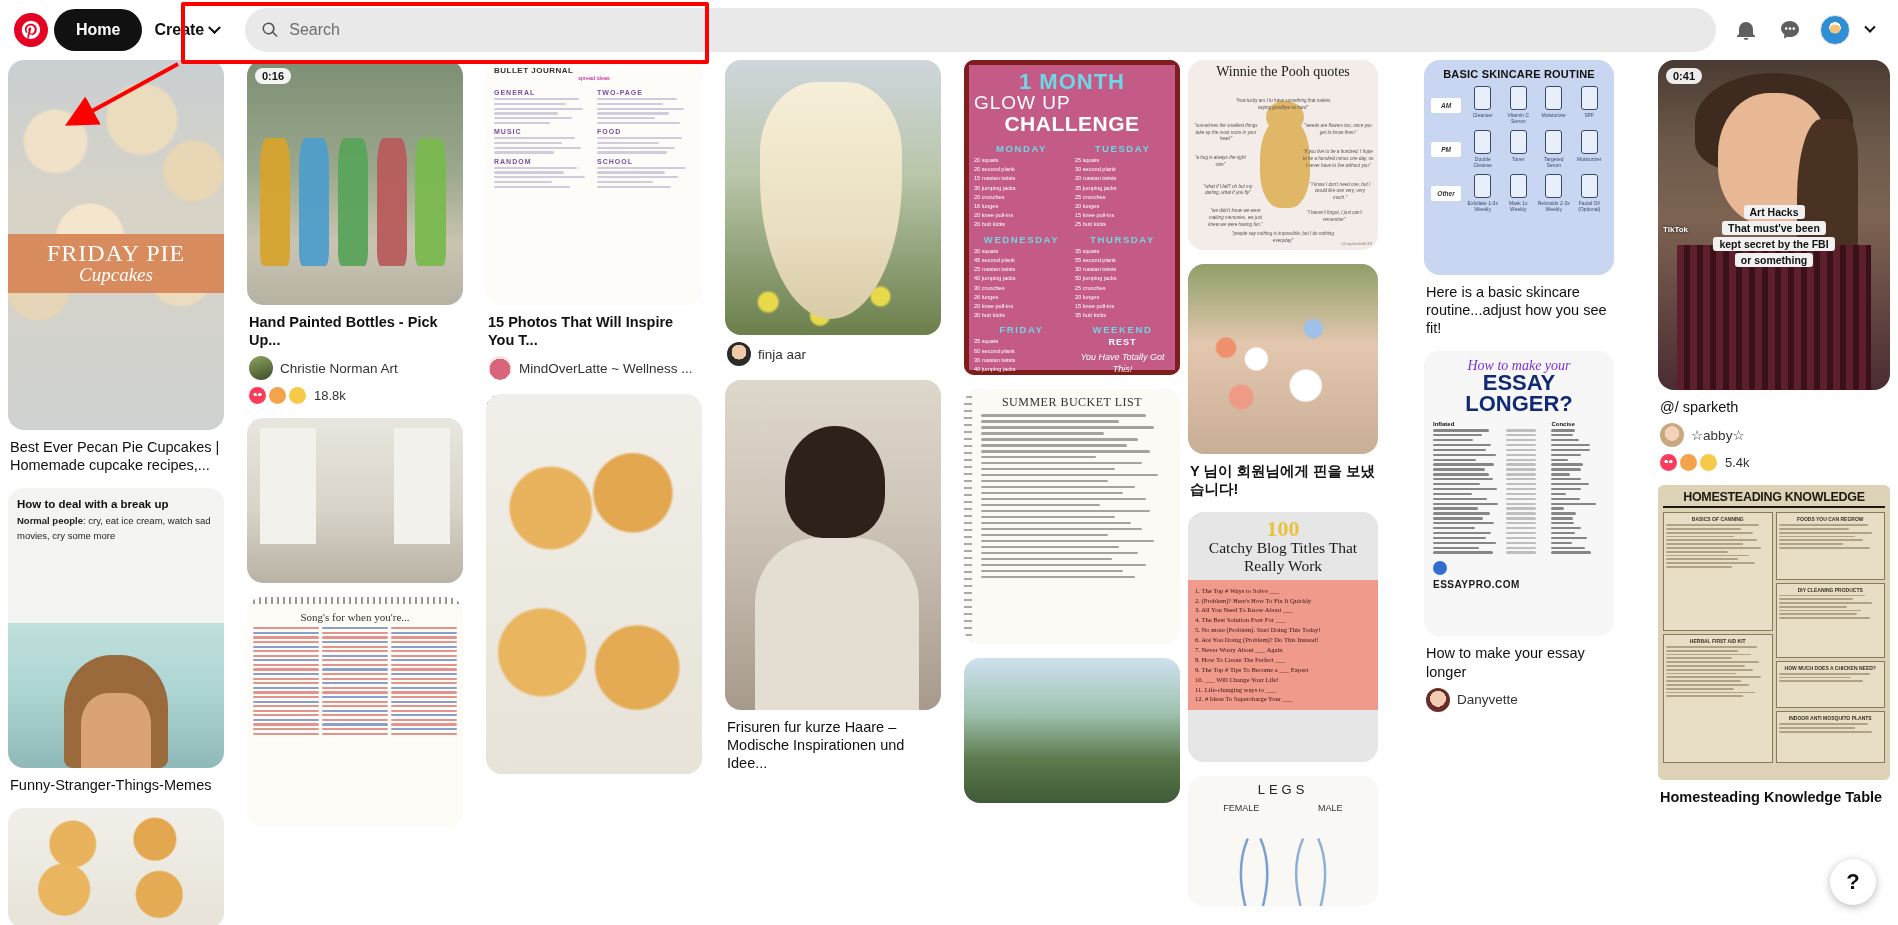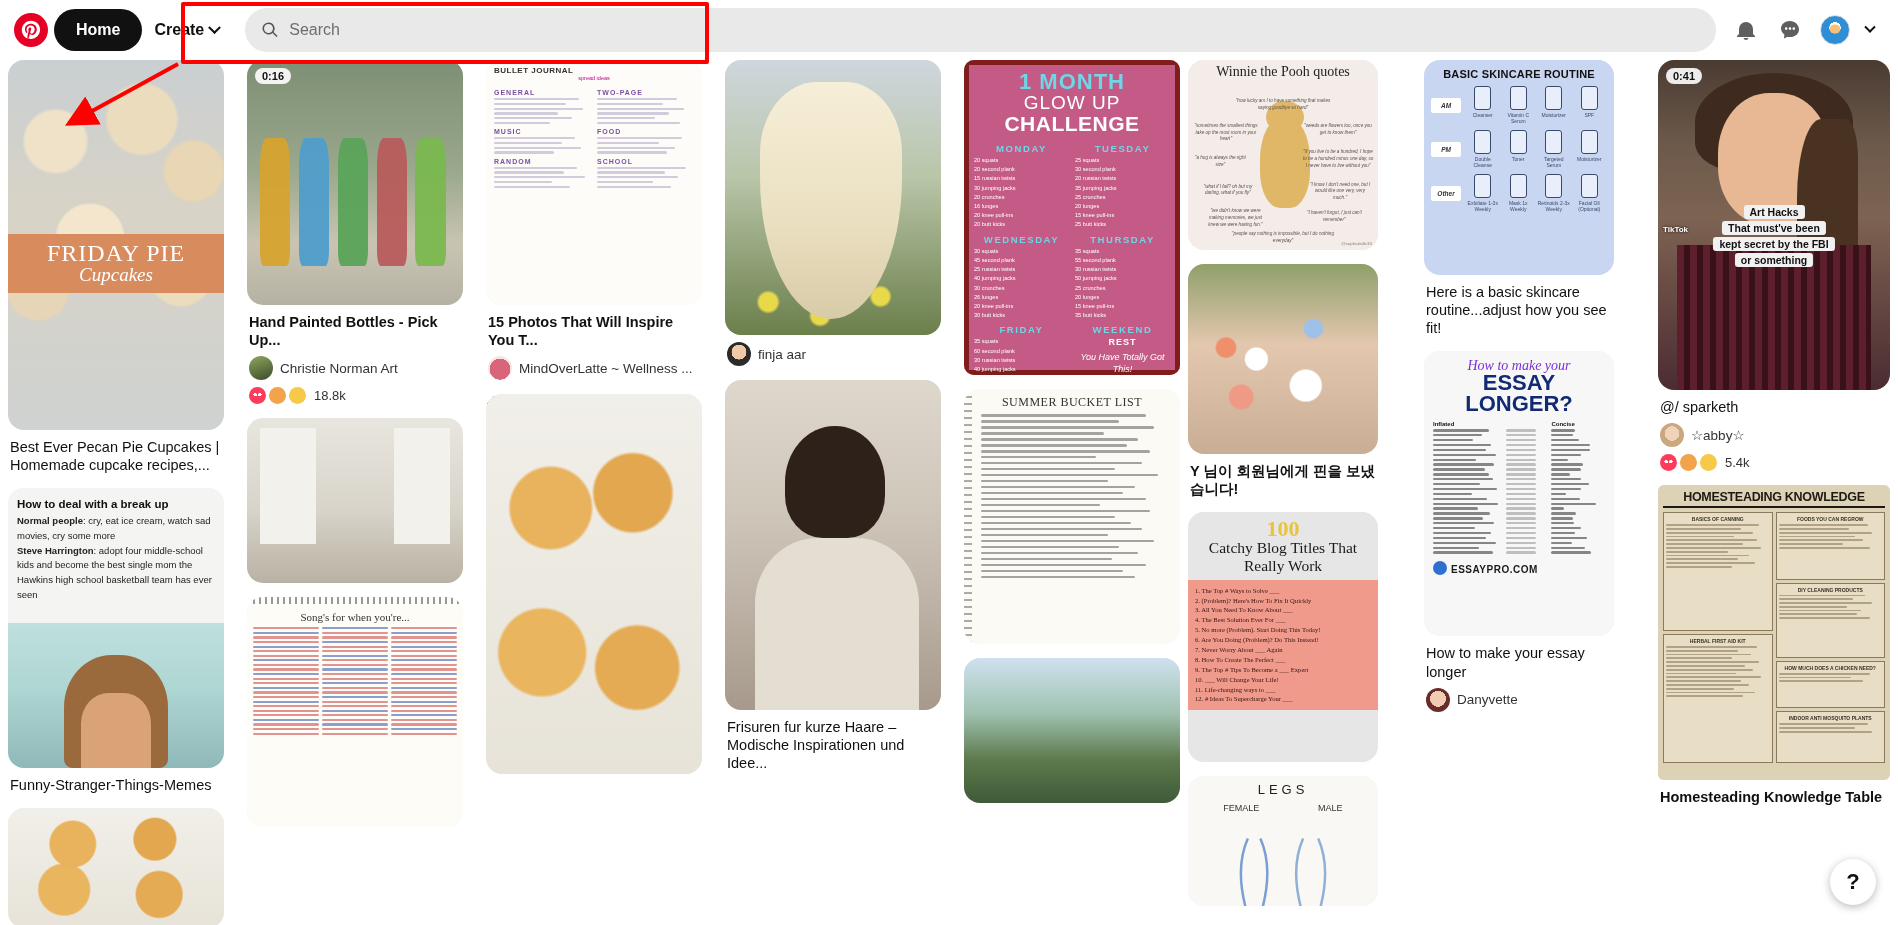--- a/index.html
+++ b/index.html
@@ -208,21 +208,21 @@
       radial-gradient(circle at 44% 93%, #e8d94a 0 3%, transparent 4%),
       radial-gradient(circle at 72% 86%, #e8d94a 0 3%, transparent 4%),
       linear-gradient(180deg,#cfd6dd 0%,#b9c6a9 42%,#6b7f4b 100%);}
   .dress::after{ content:""; position:absolute; left:16%; top:8%; width:66%; height:86%;
     background: linear-gradient(180deg,#f6eed8 0%,#eadfc0 60%,#d8cba8 100%);
     border-radius:40% 40% 50% 50% / 30% 30% 60% 60%; }
 
   
   .glow{ background:#c35b86; border:5px solid #7f1d1d; outline:3px solid #7a3b2c; padding:6px 5px;}
   .glow .t1{ color:#6fd6e6; font-size:22px; font-weight:bold; text-align:center; letter-spacing:1px; line-height:1;}
-  .glow .t2{ color:#fff; font-size:19px; text-align:center; line-height:1.05; letter-spacing:1px;}
+  .glow .t2{ color:#fff; font-size:19px; line-height:1.05; letter-spacing:1px;}
   .glow .t3{ color:#fff; font-size:21px; font-weight:bold; text-align:center; letter-spacing:.5px; line-height:1;}
   .glow .grid2{ display:flex; gap:6px; margin-top:5px;}
   .glow .gcol{ flex:1; }
   .glow .day{ color:#6fd6e6; font-size:9.5px; font-weight:bold; letter-spacing:1.6px; text-align:center; margin:4px 0 2px;}
   .glow .ex{ color:#fff; font-size:5.6px; line-height:1.65; }
   .glow .rest{ color:#fff; font-size:9px; font-weight:bold; text-align:center; letter-spacing:1px;}
   .glow .ygt{ color:#fff; font-size:9px; font-style:italic; text-align:center; line-height:1.25; margin-top:5px;}
 
   
   .pooh{ background:#f3ece9; padding:4px; }
@@ -273,21 +273,21 @@
       linear-gradient(180deg,#8fa06a 0%,#e3c7ae 42%,#c9ae96 100%);}
 
   
   .essay{ background:#f7f7f7; padding:8px 9px;}
   .essay .h1{ font-family:"Liberation Serif",serif; font-style:italic; font-size:14px;
     color:#7b2fd6; text-align:center; line-height:1;}
   .essay .h2{ font-size:22px; font-weight:bold; color:#122a74; text-align:center; line-height:.95;}
   .essay .cols{ display:flex; margin-top:6px; gap:3px;}
   .essay .hd{ font-size:6px; font-weight:bold; color:#111; margin-bottom:2px;}
   .essay .rw{ height:2.4px; background:#555; opacity:.7; border-radius:2px; margin-bottom:2.5px;}
-  .essay .brand{ display:flex; align-items:flex-end; gap:4px; margin-top:5px;}
+  .essay .brand{ display:flex; align-items:flex-start; gap:4px; margin-top:5px;flex-direction:column;}
   .essay .bt{ font-size:10px; font-weight:bold; color:#1a1a1a; letter-spacing:.5px;}
   .essay .bl{ width:14px; height:14px; border-radius:50%; background:#2f6fd0;}
 
   
   .bucket{ background:#fbfaf4; padding:6px 7px;}
   .bucket .ttl{ font-size:12px; text-align:center; color:#333; letter-spacing:.5px; font-family:"Liberation Serif",serif;}
   .bucket .rw{ height:2.6px; background:#3a3a3a; opacity:.45; border-radius:2px; margin:3.4px 0;}
   .bucket .spiral{ position:absolute; left:0; top:0; bottom:0; width:8px;
     background: repeating-linear-gradient(180deg,#aaa 0 2px,transparent 2px 7px);}
 
@@ -426,21 +426,20 @@
         </div>
       </div>
       <div class="pin-title reg">Best Ever Pecan Pie Cupcakes | Homemade cupcake recipes,...</div>
     </div>
 
     <div class="pin">
       <div class="pin-img clip" style="height:280px">
         <div class="art breakup">
           <h4>How to deal with a break up</h4>
           <p><b>Normal people</b><span>: cry, eat ice cream, watch sad movies, cry some more</span></p>
-          <p><b>Steve Harrington</b><span>: adopt four middle-school kids and become the best single mom the Hawkins high school basketball team has ever seen</span></p>
           <div class="steve"></div>
         </div>
       </div>
       <div class="pin-title reg">Funny-Stranger-Things-Memes</div>
     </div>
 
     <div class="pin">
       <div class="pin-img clip" style="height:120px">
         <div class="art knots"></div>
       </div>

